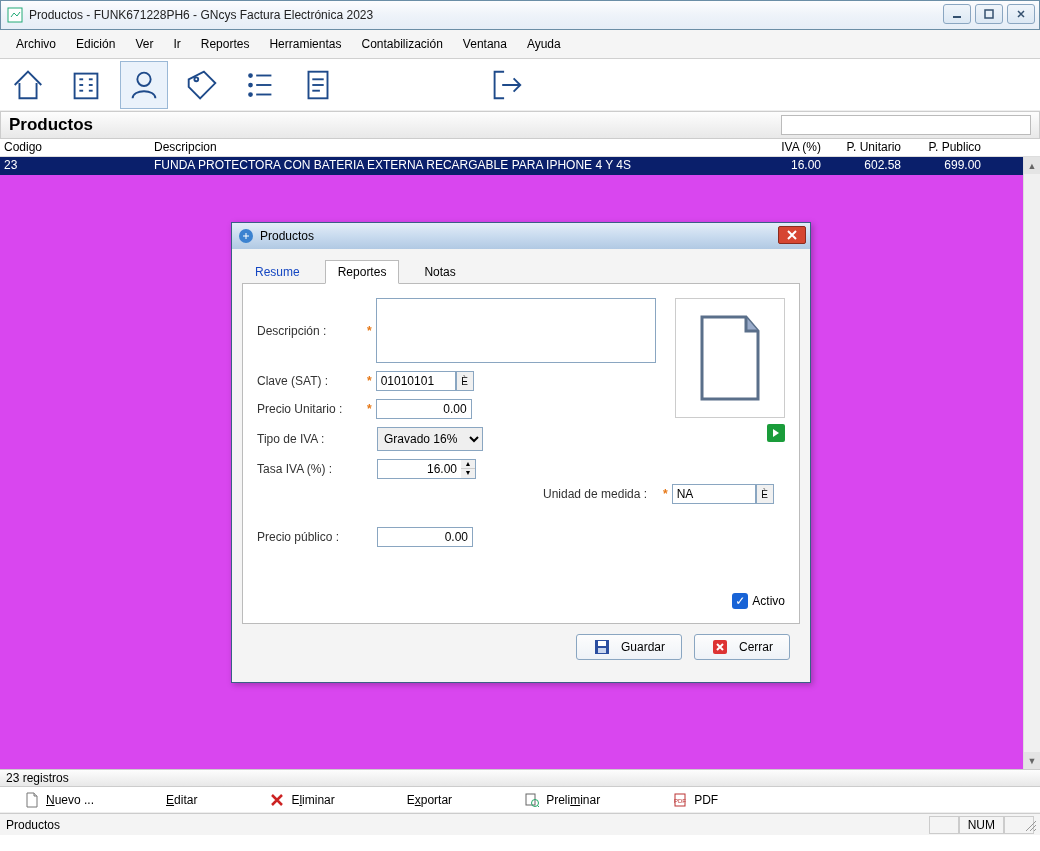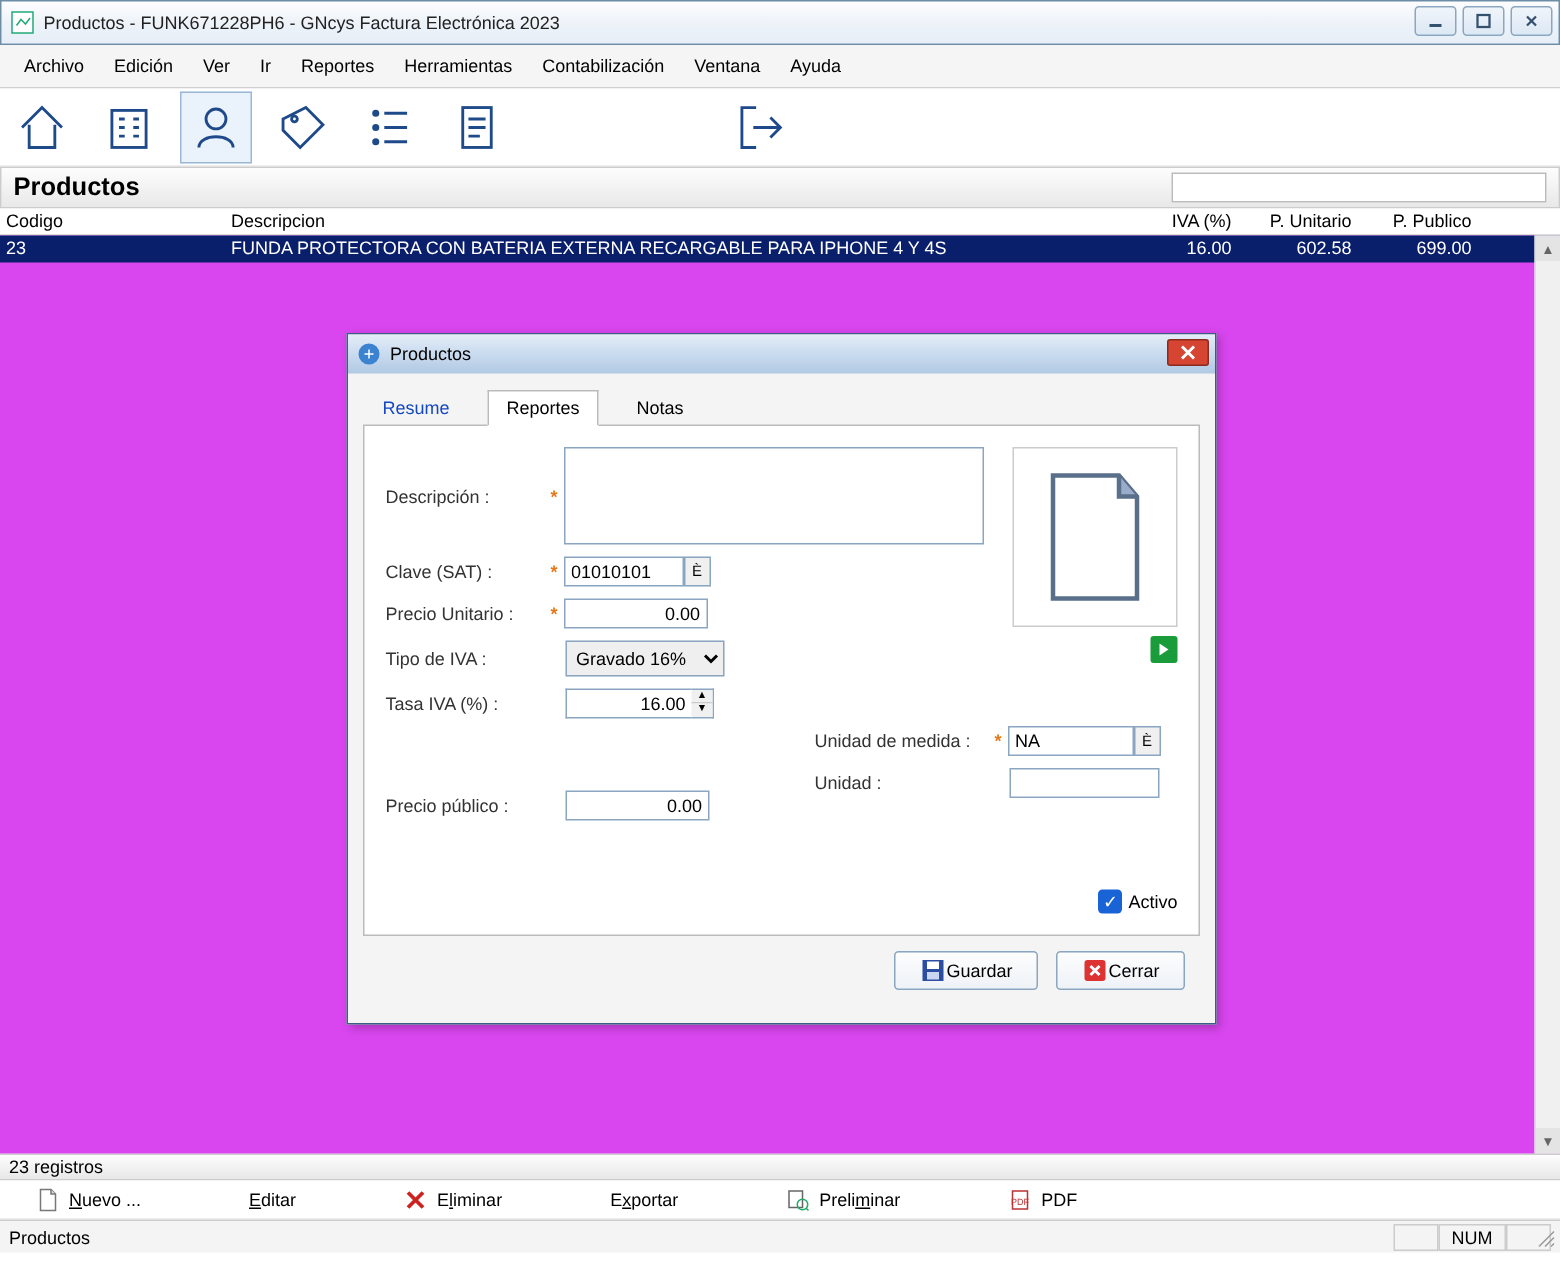--- a/index.html
+++ b/index.html
@@ -74,21 +74,21 @@
 .doc-thumb svg { width: 80px; height: 90px; }
 .arrow-btn { position: absolute; right: 14px; top: 140px; width: 18px; height: 18px; background: #1a9c3a; color: #fff; display: flex; align-items: center; justify-content: center; font-size: 12px; border-radius: 2px; cursor: pointer; }
 
 .right-col { position: absolute; left: 300px; top: 200px; font-size: 12px; }
 .right-col .form-row label { width: 120px; }
 
 .activo-row { position: absolute; right: 14px; bottom: 14px; font-size: 12px; display: flex; align-items: center; gap: 4px; }
 .activo-row .chk { width: 16px; height: 16px; background: #1863d6; border-radius: 3px; display: flex; align-items: center; justify-content: center; color: #fff; font-size: 12px; }
 
 .dialog-buttons { display: flex; justify-content: flex-end; gap: 12px; padding: 10px 10px 12px; }
-.dlg-btn { display: flex; align-items: center; padding: 3px 16px; border: 1px solid #8aa6c1; background: linear-gradient(#fdfdfd,#eef2f7); font-size: 12px; border-radius: 3px; cursor: pointer; min-width: 80px; }
+.dlg-btn { display: flex; align-items: center; gap: 10px; padding: 3px 16px; border: 1px solid #8aa6c1; background: linear-gradient(#fdfdfd,#eef2f7); font-size: 12px; border-radius: 3px; cursor: pointer; min-width: 80px; }
 .dlg-btn svg { width: 18px; height: 18px; }
 
 
 .row-count { height: 18px; background: linear-gradient(#fdfdfd,#e8e8e8); border-top: 1px solid #ccc; border-bottom: 1px solid #ccc; font-size: 12px; padding: 1px 6px; }
 
 
 .action-bar { height: 26px; background: #fff; display: flex; align-items: center; padding: 0 24px; gap: 72px; font-size: 12px; border-bottom: 1px solid #eee; }
 .action { display: flex; align-items: center; gap: 6px; cursor: pointer; }
 .action svg { width: 16px; height: 16px; }
 .action .ul { text-decoration: underline; }
@@ -309,25 +309,20 @@
 
       <div class="right-col">
         <div class="form-row">
           <label>Unidad de medida :</label>
           <span class="req">*</span>
           <div class="combo">
             <input type="text" style="width: 84px;" value="NA">
             <div class="combo-btn">È</div>
           </div>
         </div>
-        <div class="form-row">
-          <label>Unidad :</label>
-          <span style="width:10px"></span>
-          <input type="text" style="width: 100px;" value="">
-        </div>
       </div>
 
       <div class="activo-row">
         <div class="chk">✓</div>
         <span>Activo</span>
       </div>
 
     </div>
 
     <div class="dialog-buttons">

